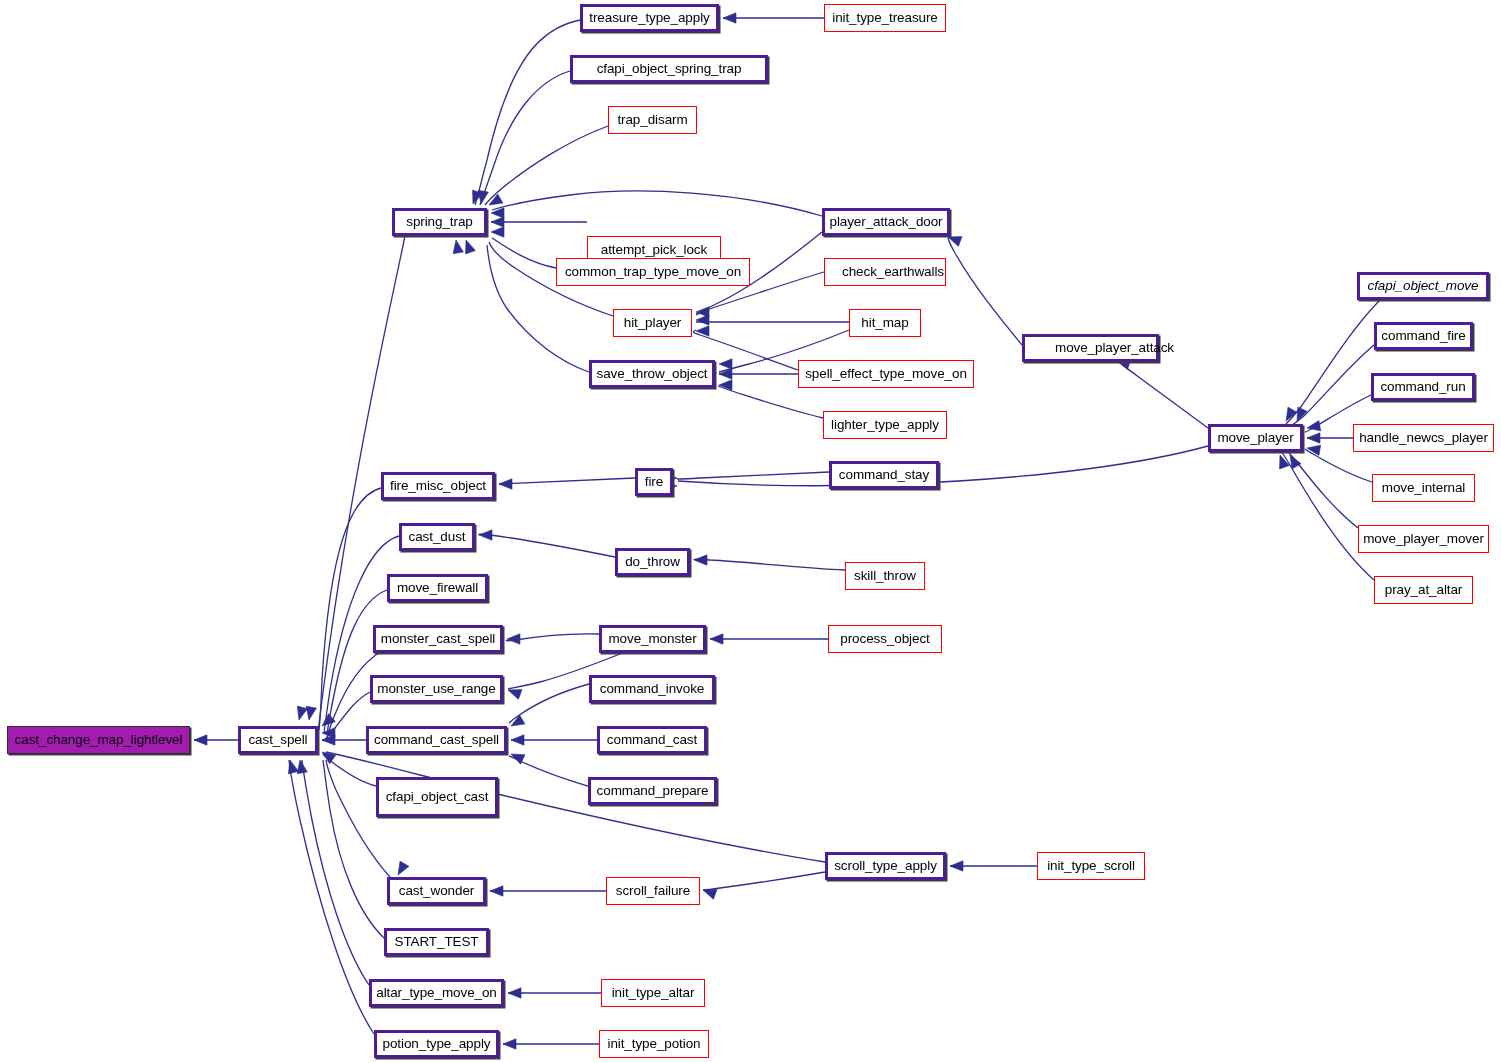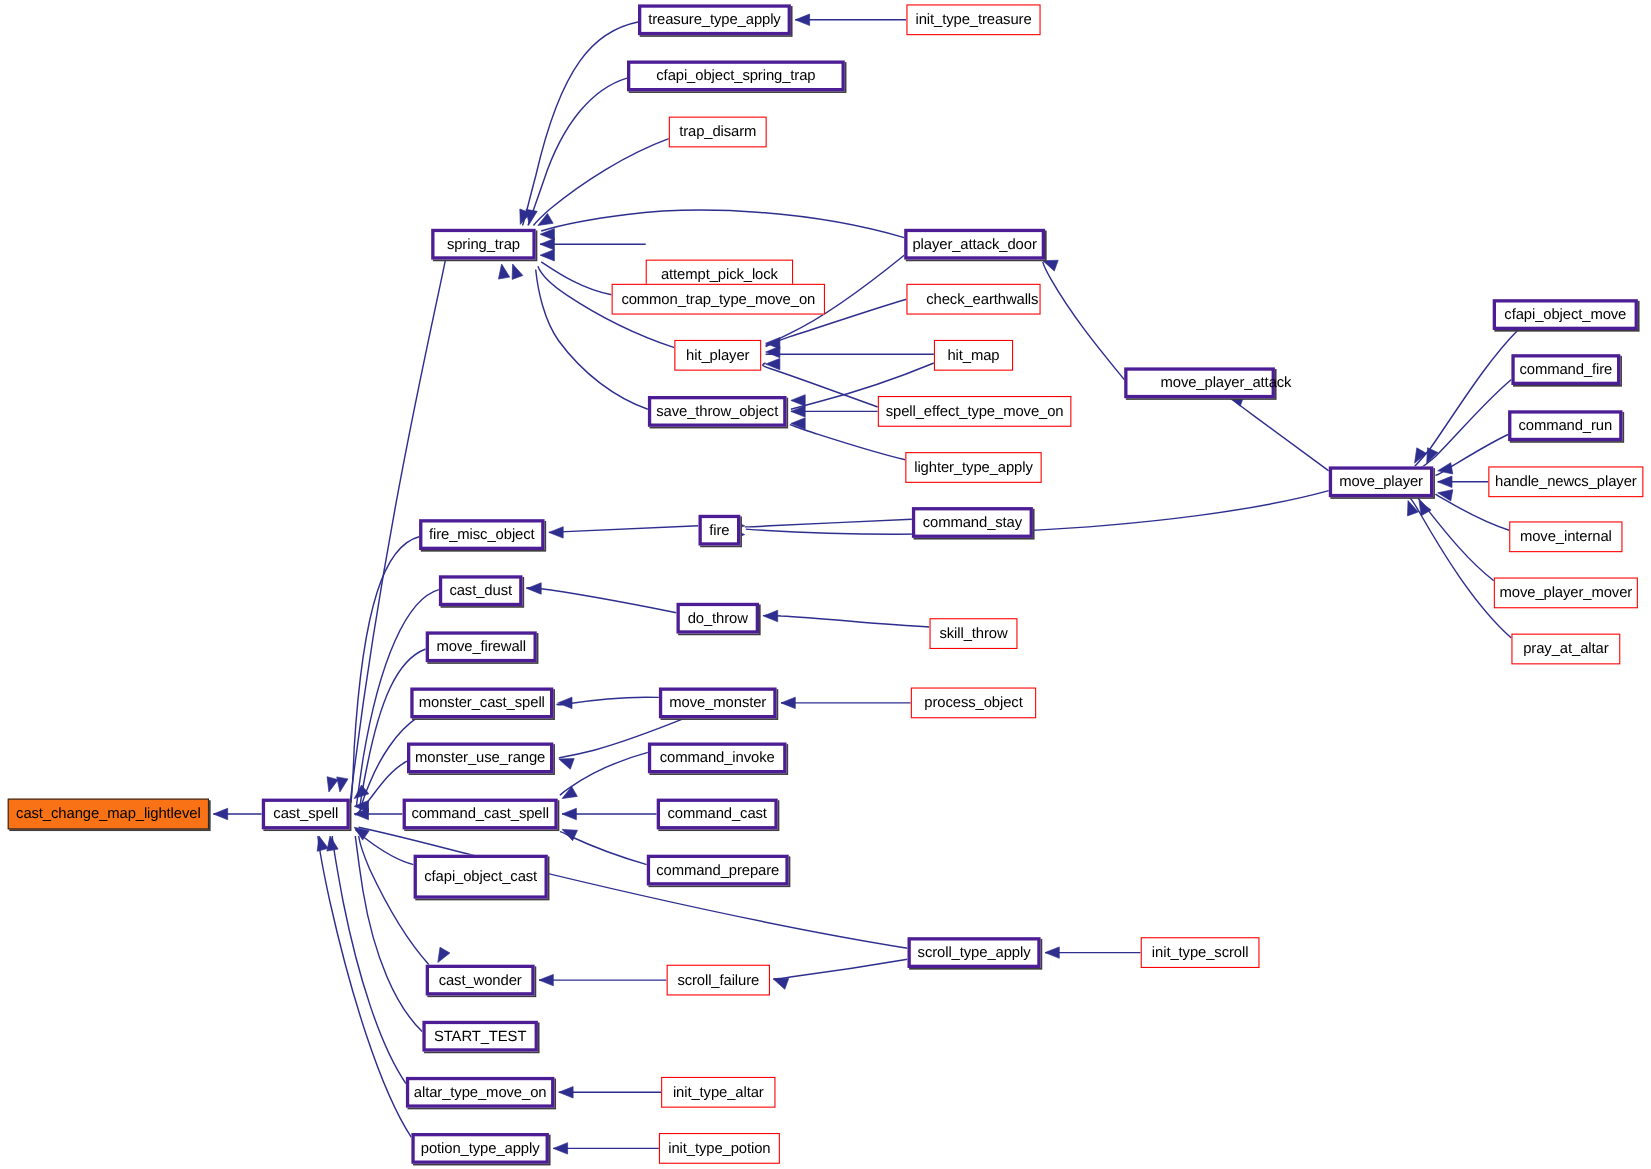--- a/index.html
+++ b/index.html
@@ -37,21 +37,21 @@
   }
   .node.black {
     border: 3px solid #4c1d95;
     box-shadow: 1.5px 1.5px 0 0 #3d3d3d;
   }
   .node.red {
     border: 1.6px solid #ff0000;
     box-shadow: none;
   }
   .node.current {
-    background: #f97316;
+    background: #a21caf;
     border: 1px solid #2b2b2b;
     box-shadow: 1.5px 1.5px 0 0 #3d3d3d;
   }
   .node span { pointer-events: none; }
 </style>
 </head>
 <body>
 
 <div id="canvas">
   <svg id="edges" xmlns="http://www.w3.org/2000/svg">
@@ -209,21 +209,21 @@
       </div>
       <div class="node red" style="left: 823px; top: 411px; width: 124px; height: 28px;">
         <span>lighter_type_apply</span>
       </div>
       <div class="node black" style="left: 1022px; top: 334px; width: 137px; height: 28px; padding-left: 48px;">
         <span>move_player_attack</span>
       </div>
       <div class="node black" style="left: 1208px; top: 424px; width: 95px; height: 28px;">
         <span>move_player</span>
       </div>
-      <div class="node black" style="left: 1357px; top: 272px; width: 132px; height: 28px;">
+      <div class="node black" style="left: 1357px; top: 272px; width: 132px; height: 28px; font-style: italic;">
         <span>cfapi_object_move</span>
       </div>
       <div class="node black" style="left: 1374px; top: 322px; width: 99px; height: 28px;">
         <span>command_fire</span>
       </div>
       <div class="node black" style="left: 1371px; top: 373px; width: 104px; height: 28px;">
         <span>command_run</span>
       </div>
       <div class="node red" style="left: 1353px; top: 424px; width: 141px; height: 28px;">
         <span>handle_newcs_player</span>

